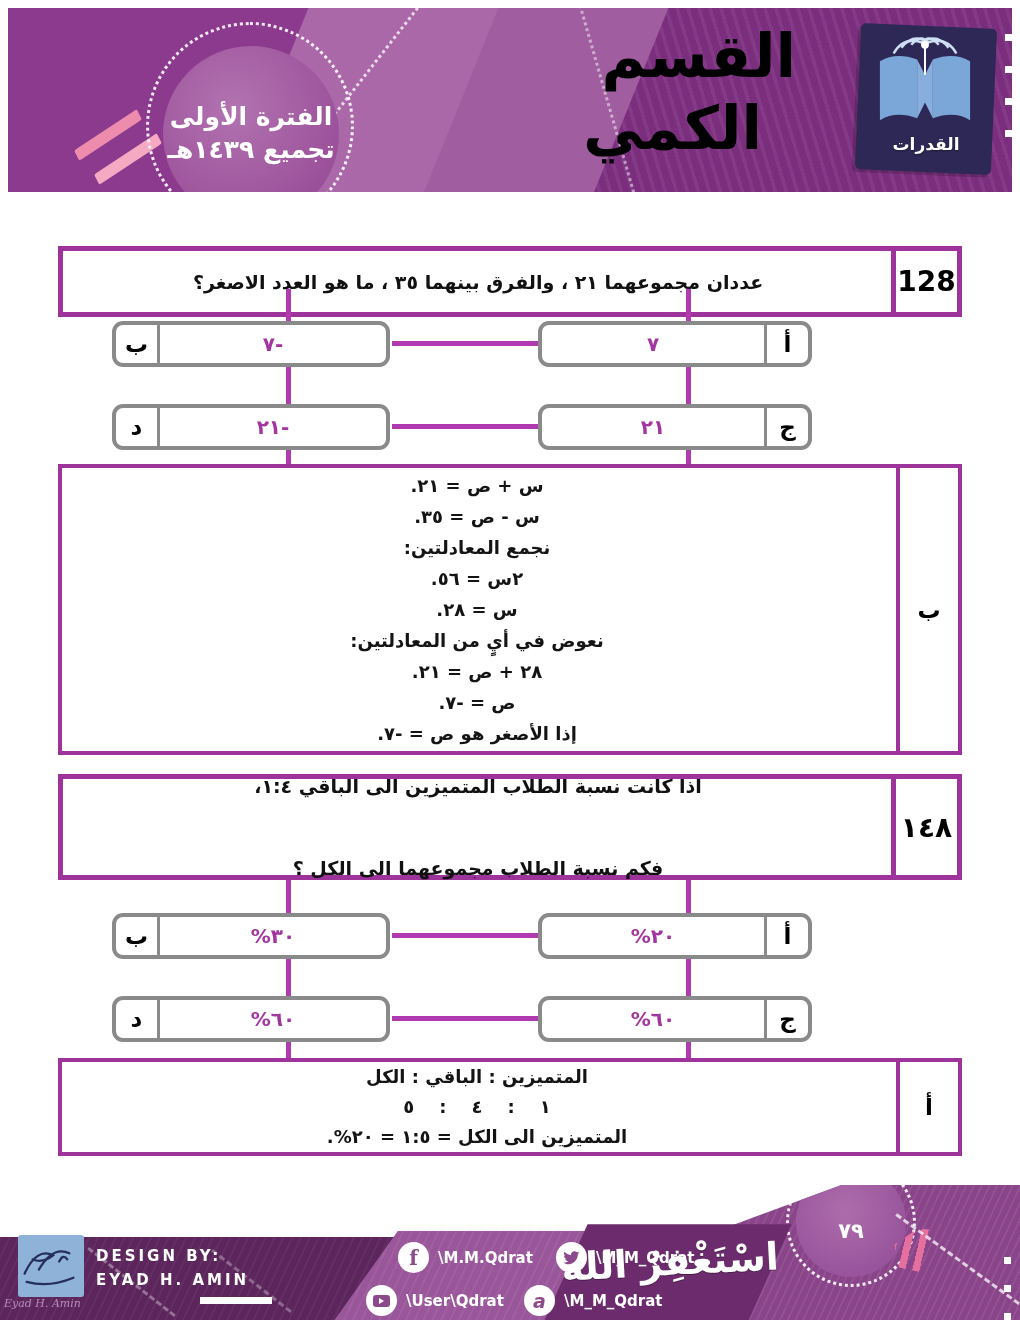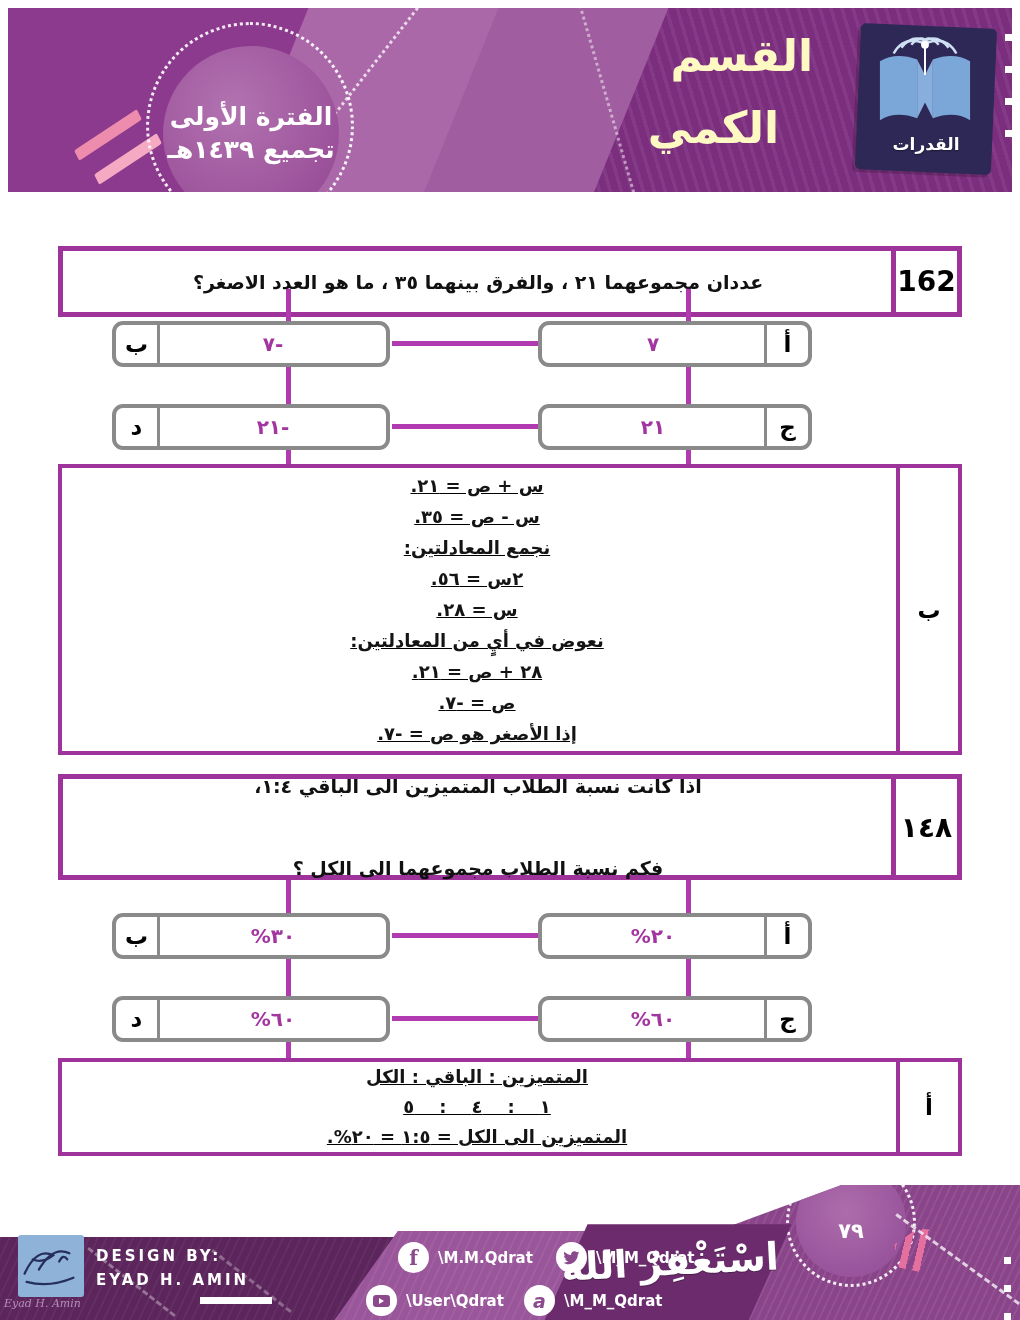--- a/index.html
+++ b/index.html
@@ -22,22 +22,22 @@
   .h-dark-left{left:-60px;top:-10px;width:330px;height:220px;background:#8c3a8d;transform:skewX(-22deg);}
   .h-light-mid{left:260px;top:-10px;width:190px;height:220px;background:#ab68a9;transform:skewX(-22deg);}
   .h-dark-right{left:620px;top:-10px;width:500px;height:220px;background:#7c2e7e;transform:skewX(-22deg);
      background-image:repeating-linear-gradient(55deg,rgba(255,255,255,.06) 0 3px,rgba(0,0,0,0) 3px 9px);}
   .h-dot-line{border-left:3px dotted rgba(255,255,255,.75);}
   .badge-ring{left:138px;top:14px;width:208px;height:208px;border:3px dotted rgba(255,255,255,.9);border-radius:50%;}
   .badge-circle{left:155px;top:38px;width:176px;height:176px;border-radius:50%;
      background:radial-gradient(circle at 40% 35%,#b273b0,#9a4f99 75%);}
   .badge-text{left:158px;top:92px;width:170px;text-align:center;color:#fff;font-weight:bold;
      font-size:25px;line-height:33px;direction:rtl;}
-  .page-title{right:199px;top:12px;width:380px;text-align:right;color:#fef9c3;font-weight:900;
-     font-size:44px;line-height:72px;direction:rtl;}
+  .page-title{right:216px;top:12px;width:380px;text-align:right;color:#000000;font-weight:900;
+     font-size:60px;line-height:72px;direction:rtl;}
   .page-title .l2{margin-right:34px;}
   .logo{right:10px;top:8px;width:152px;height:168px;}
   .logo-square{position:absolute;right:8px;top:10px;width:136px;height:146px;background:var(--navy);
      border-radius:5px;transform:rotate(2.5deg);box-shadow:-3px 3px 0 rgba(0,0,0,.18);}
   .logo-book{position:absolute;right:18px;top:14px;}
   .logo-word{position:absolute;right:8px;top:118px;width:136px;text-align:center;color:#fff;
      font-weight:bold;font-size:17px;direction:rtl;text-shadow:0 1px 2px rgba(0,0,0,.4);}
   .edge-sq{width:7px;height:7px;background:#fff;right:0;}
   .pink-chev{width:16px;height:54px;background:#ee8cad;transform:skewX(-34deg) rotate(40deg);border-radius:2px;}
 
@@ -62,21 +62,21 @@
   .opt.right-letter .letter{border-left:3px solid var(--gray);order:2;}
   .opt.right-letter .val{order:1;}
   .opt.left-letter .letter{border-right:3px solid var(--gray);order:1;}
   .opt.left-letter .val{order:2;}
 
   
   .solbox{position:absolute;left:58px;width:904px;background:#fff;border:4px solid var(--accent);z-index:2;}
   .sol-label{position:absolute;right:0;top:0;bottom:0;width:62px;border-left:4px solid var(--accent);
      display:flex;align-items:center;justify-content:center;font-size:23px;font-weight:bold;color:#000;direction:rtl;}
   .sol-lines{position:absolute;left:4px;right:70px;top:0;bottom:0;display:flex;flex-direction:column;
-     justify-content:center;align-items:center;text-decoration:underline;}
+     justify-content:center;align-items:center;}
   .sol-line{direction:rtl;text-align:center;color:#141414;font-weight:bold;white-space:pre;}
   .sol-line.big{font-size:18px;line-height:31px;}
   .sol-line.med{font-size:18px;line-height:30px;}
 
   
   .footer{position:absolute;left:0;top:1185px;width:1020px;height:135px;overflow:hidden;}
   .f-band{position:absolute;left:0;top:52px;width:1020px;height:83px;background:var(--ftr-dark);
      background-image:repeating-linear-gradient(115deg,rgba(255,255,255,.04) 0 2px,rgba(0,0,0,0) 2px 8px);}
   .f-right{position:absolute;inset:0;background:#8a458a;
      background-image:repeating-linear-gradient(115deg,rgba(255,255,255,.07) 0 2px,rgba(0,0,0,0) 2px 7px);
@@ -163,21 +163,21 @@
     </div>
 
     <div class="abs edge-sq" style="top:26px;"></div>
     <div class="abs edge-sq" style="top:58px;"></div>
     <div class="abs edge-sq" style="top:90px;"></div>
     <div class="abs edge-sq" style="top:122px;"></div>
   </div>
 
   <div class="qbar" style="top:218px;height:71px;margin-top:28px;">
     <div class="qtext">عددان مجموعهما ٢١ ، والفرق بينهما ٣٥ ، ما هو العدد الاصغر؟</div>
-    <div class="qnum">162</div>
+    <div class="qnum">128</div>
   </div>
 
   <div class="vline" style="left:686px;top:289px;height:34px;"></div>
   <div class="vline" style="left:286px;top:289px;height:34px;"></div>
   <div class="hline" style="left:392px;top:341px;width:146px;"></div>
   <div class="vline" style="left:686px;top:366px;height:40px;"></div>
   <div class="vline" style="left:286px;top:366px;height:40px;"></div>
   <div class="hline" style="left:392px;top:424px;width:146px;"></div>
   <div class="vline" style="left:686px;top:448px;height:18px;"></div>
   <div class="vline" style="left:286px;top:448px;height:18px;"></div>

